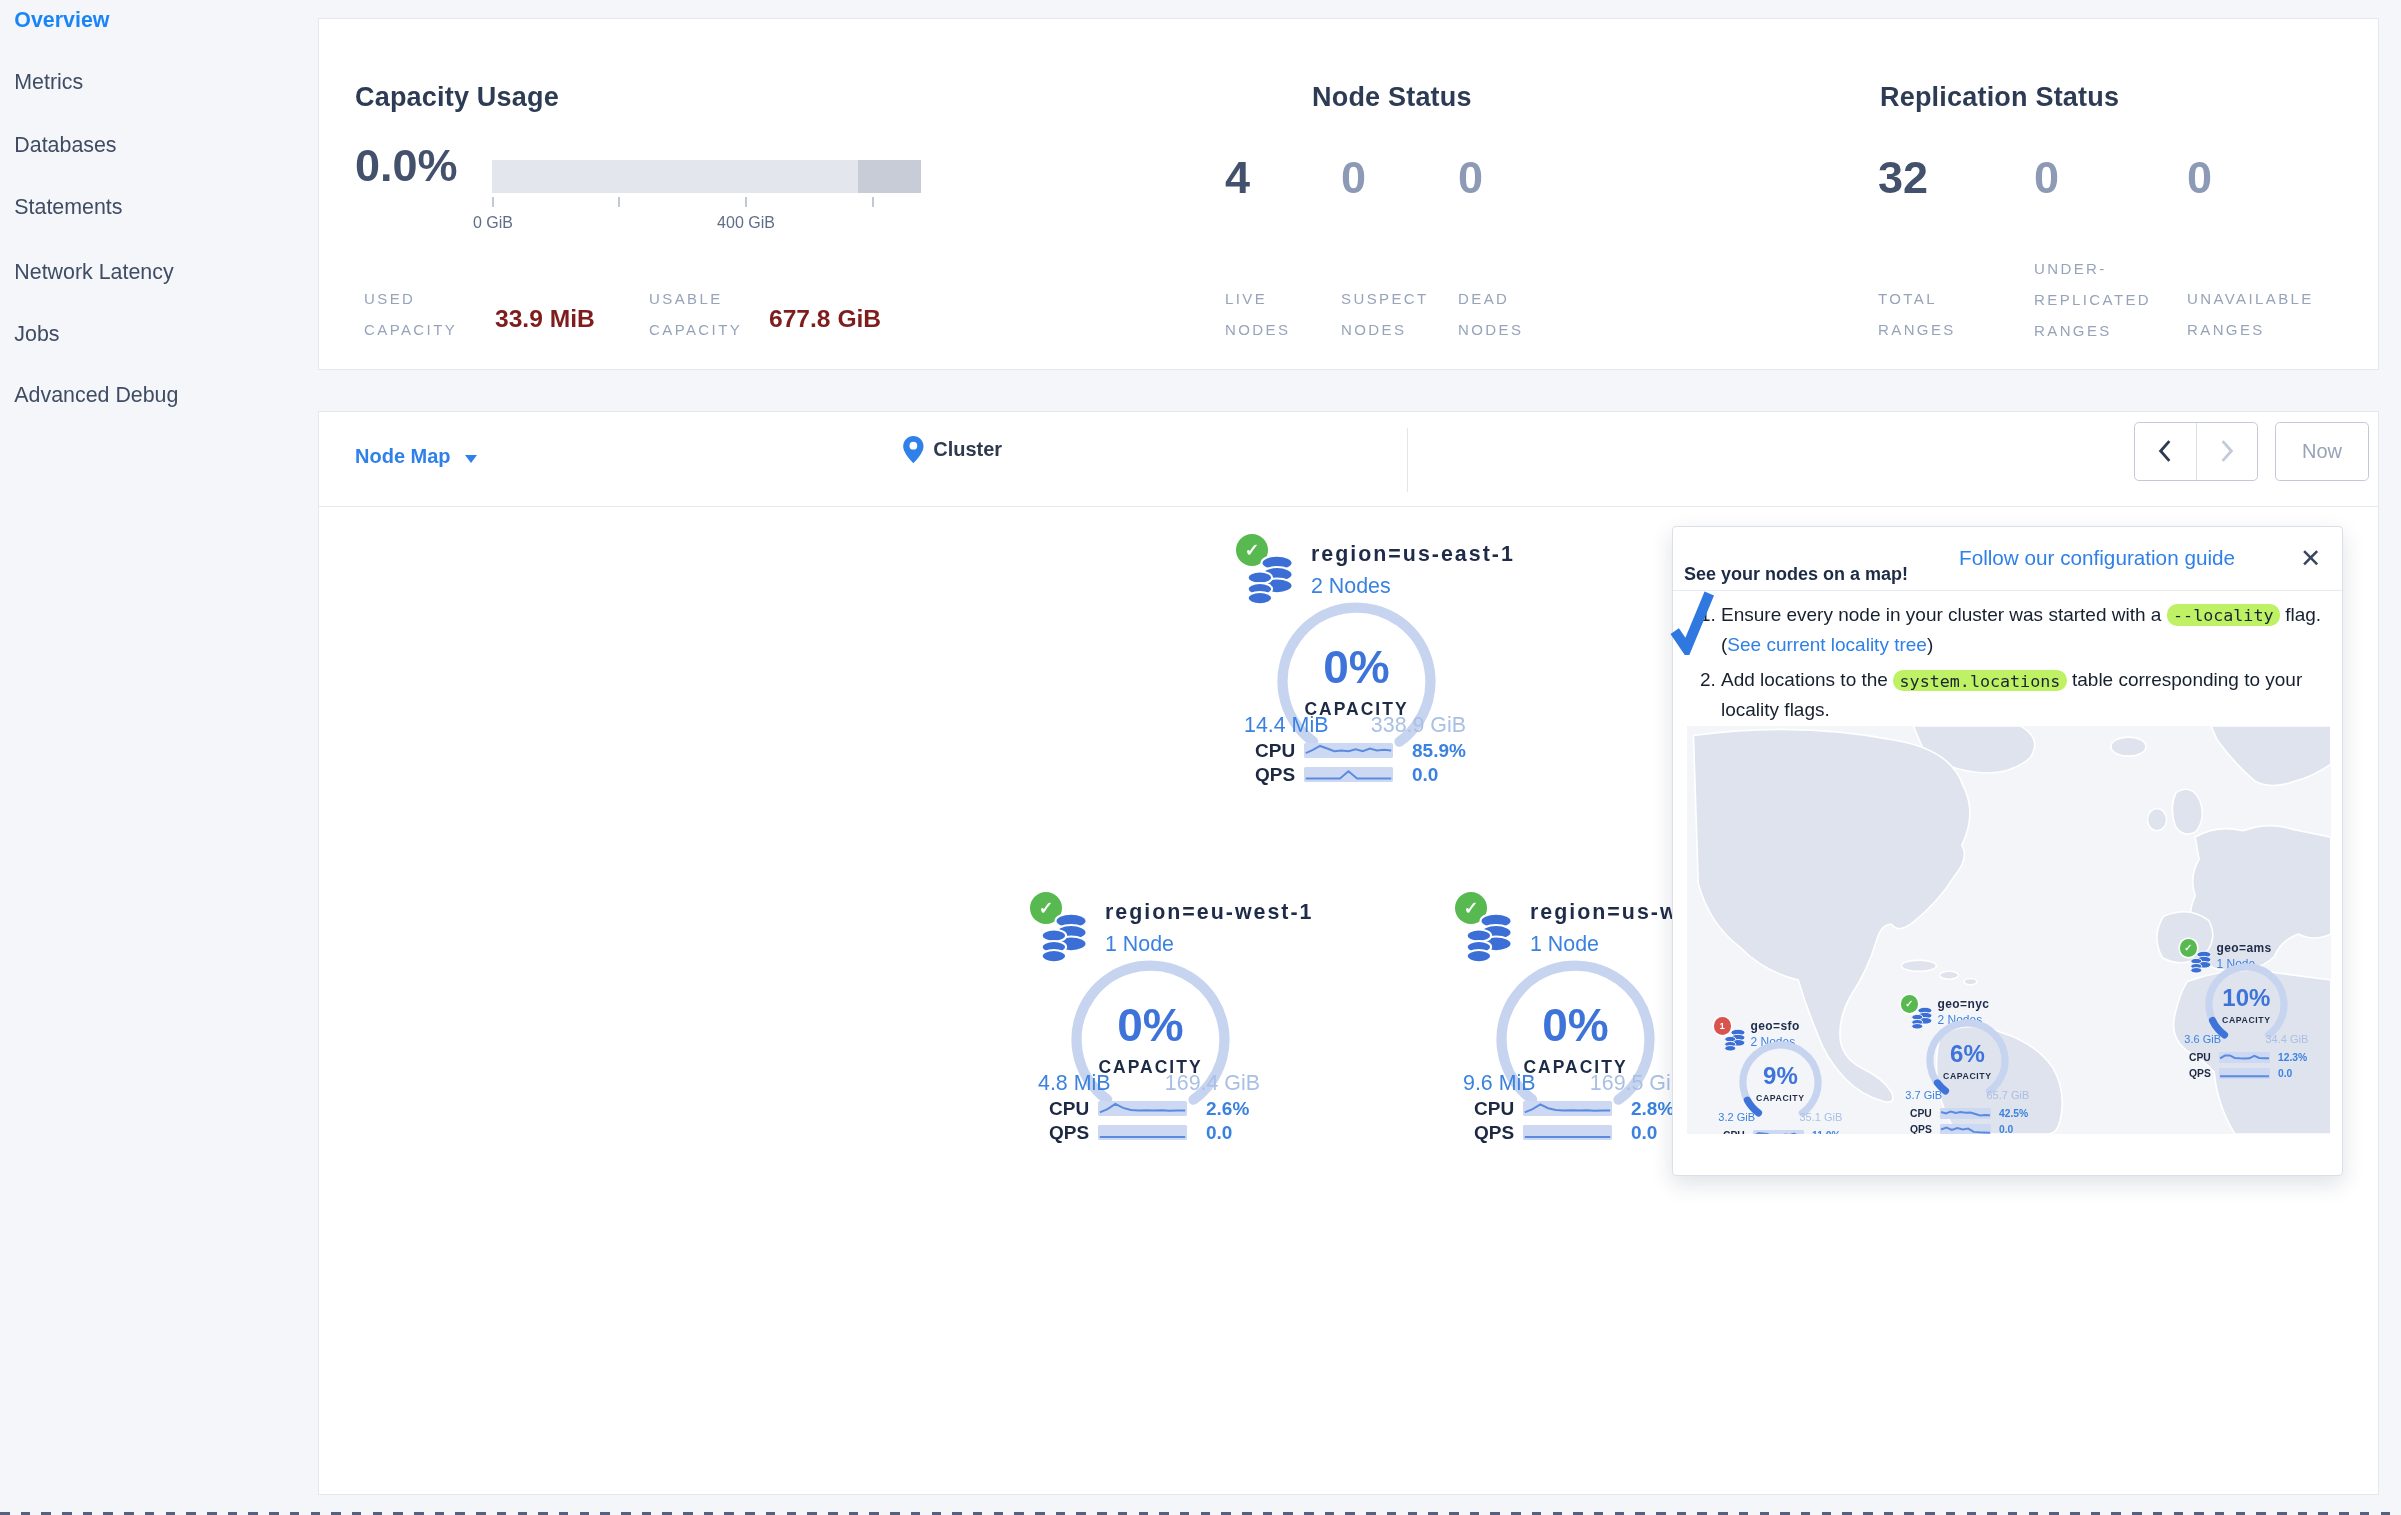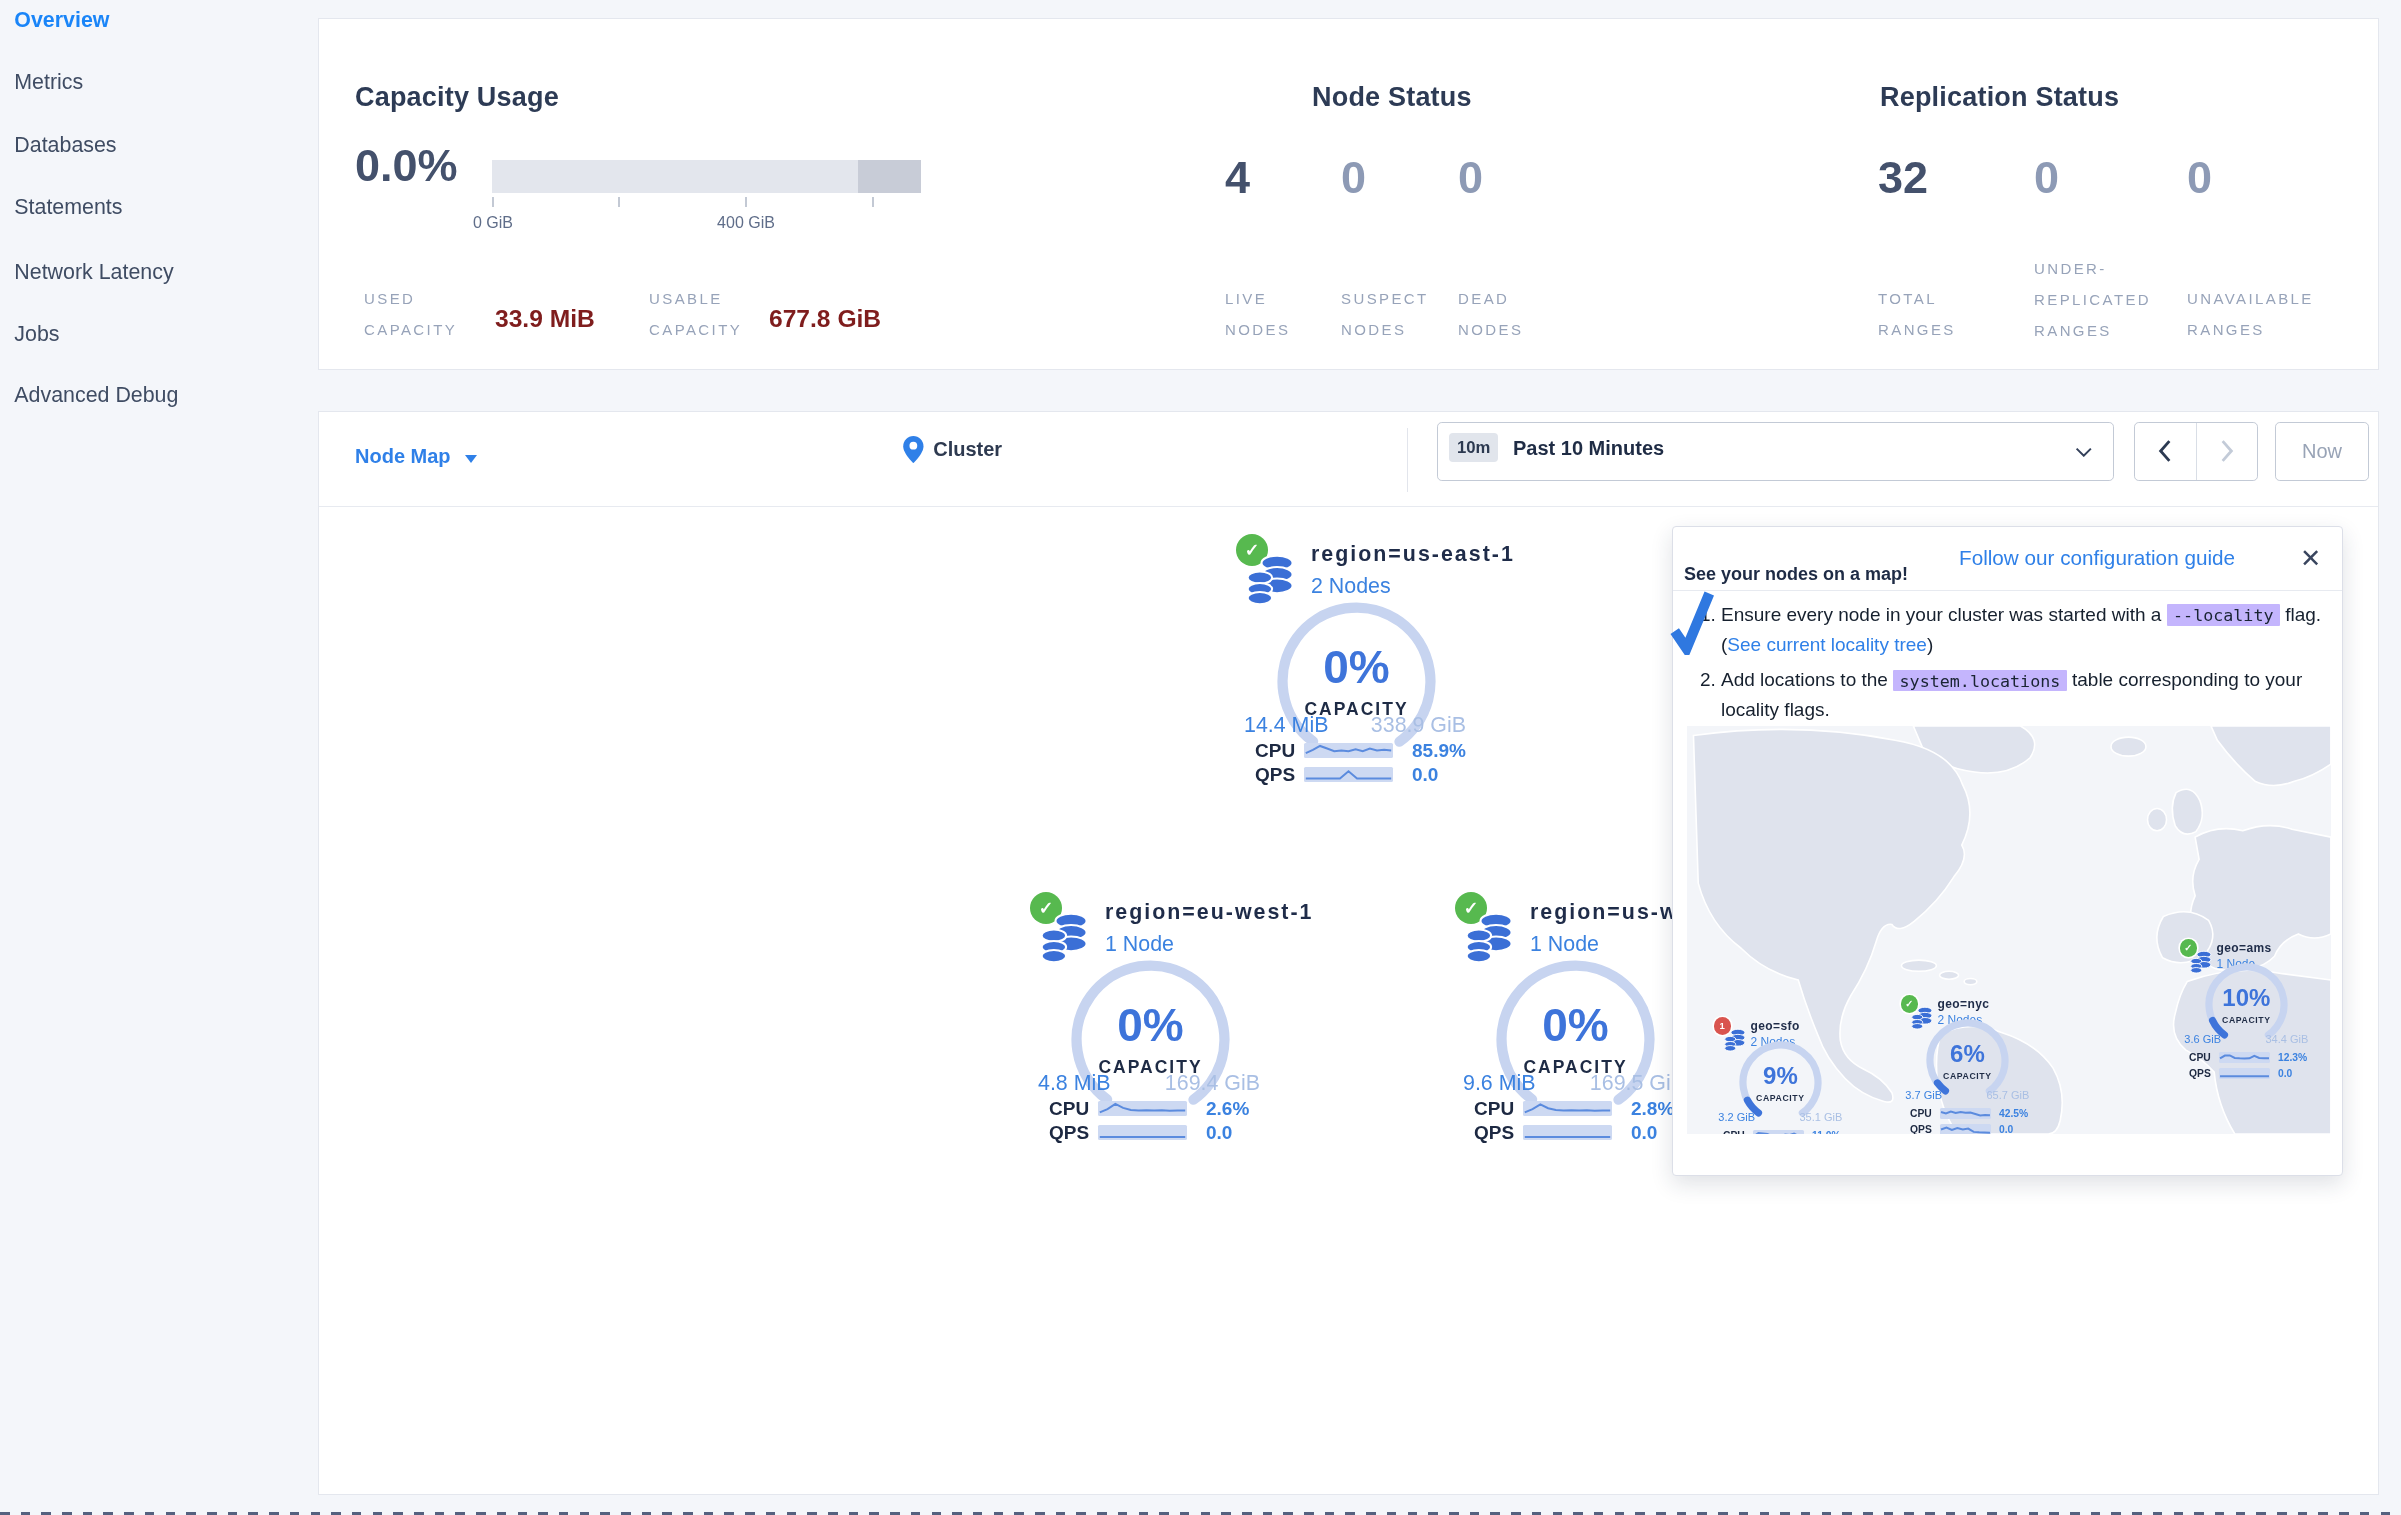--- a/index.html
+++ b/index.html
@@ -90,21 +90,21 @@
   .ng.mini .val{margin-left:8px;font-size:10.3px;}
   
   #map-panel{left:1672px;top:526px;width:671px;height:650px;border:0.8px solid #dcdfe8;border-radius:4px;box-shadow:0 8px 22px rgba(30,40,70,.14);z-index:5;}
   .mp-head{position:absolute;left:0;top:0;width:100%;height:64px;border-bottom:0.8px solid #e7eaf0;box-sizing:border-box;}
   .mp-title{position:absolute;left:11px;top:19px;font-size:18px;font-weight:bold;color:#1e2b45;margin-top:18px;}
   .mp-link{position:absolute;left:286px;top:19px;font-size:20.7px;color:#2f80e8;cursor:pointer;}
   .mp-close{position:absolute;right:20.7px;top:16px;font-size:25.4px;color:#39455e;cursor:pointer;}
   .mp-steps{position:absolute;left:24px;top:73px;width:626px;font-size:19px;line-height:29px;color:#16202e;}
   .mp-steps ol{margin:0;padding-left:24px;}
   .mp-steps li{margin-bottom:6.4px;}
-  .mp-steps code{font-family:"DejaVu Sans Mono","Liberation Mono",monospace;font-size:16.7px;background:#c4b5fd;border-radius:1px;padding:0.8px 6.4px;color:#1a2433;}
+  .mp-steps code{font-family:"DejaVu Sans Mono","Liberation Mono",monospace;font-size:16.7px;background:#bef264;border-radius:10px;padding:0.8px 6.4px;color:#1a2433;}
   .mp-steps a{color:#2f80e8;text-decoration:none;cursor:pointer;}
   .big-check{position:absolute;left:-3.2px;top:60px;z-index:6;}
   .mp-map{position:absolute;left:13.5px;top:199px;width:644px;height:408px;background:#f3f5f9;overflow:hidden;}
   .mp-map svg.world{position:absolute;left:0;top:0;}
   
   .bottom-dashes{position:absolute;left:0;bottom:0;width:100%;height:4px;
     background:repeating-linear-gradient(90deg,#55617f 0 9.5px,transparent 9.5px 20.7px);}
 </style>
 </head>
 <body>
@@ -164,27 +164,20 @@
       <span>Node Map</span><span class="caret-down"></span>
     </div>
     <div class="crumb">
       <svg width="20.7" height="27" viewBox="0 0 24 32">
         <path d="M12 0C5.4 0 0 5.4 0 12c0 9 12 20 12 20s12-11 12-20C24 5.4 18.6 0 12 0z" fill="#2f80e8"></path>
         <circle cx="12" cy="11.5" r="4.6" fill="#ffffff"></circle>
       </svg>
       <span class="crumb-label">Cluster</span>
     </div>
     <div class="vdiv"></div>
-    <div class="time-dd">
-      <span class="time-badge">10m</span>
-      <span class="time-label">Past 10 Minutes</span>
-      <svg class="time-chev" width="17.5" height="10.3" viewBox="0 0 22 13">
-        <polyline points="2,2 11,11 20,2" fill="none" stroke="#33405a" stroke-width="2.5"></polyline>
-      </svg>
-    </div>
     <div class="btn-group">
       <div class="btn-cell">
         <svg width="16" height="24" viewBox="0 0 14 22">
           <polyline points="11,2 3,11 11,20" fill="none" stroke="#2c3a52" stroke-width="2.6"></polyline>
         </svg>
       </div>
       <div class="btn-cell">
         <svg width="16" height="24" viewBox="0 0 14 22">
           <polyline points="3,2 11,11 3,20" fill="none" stroke="#c3cbd8" stroke-width="2.6"></polyline>
         </svg>

